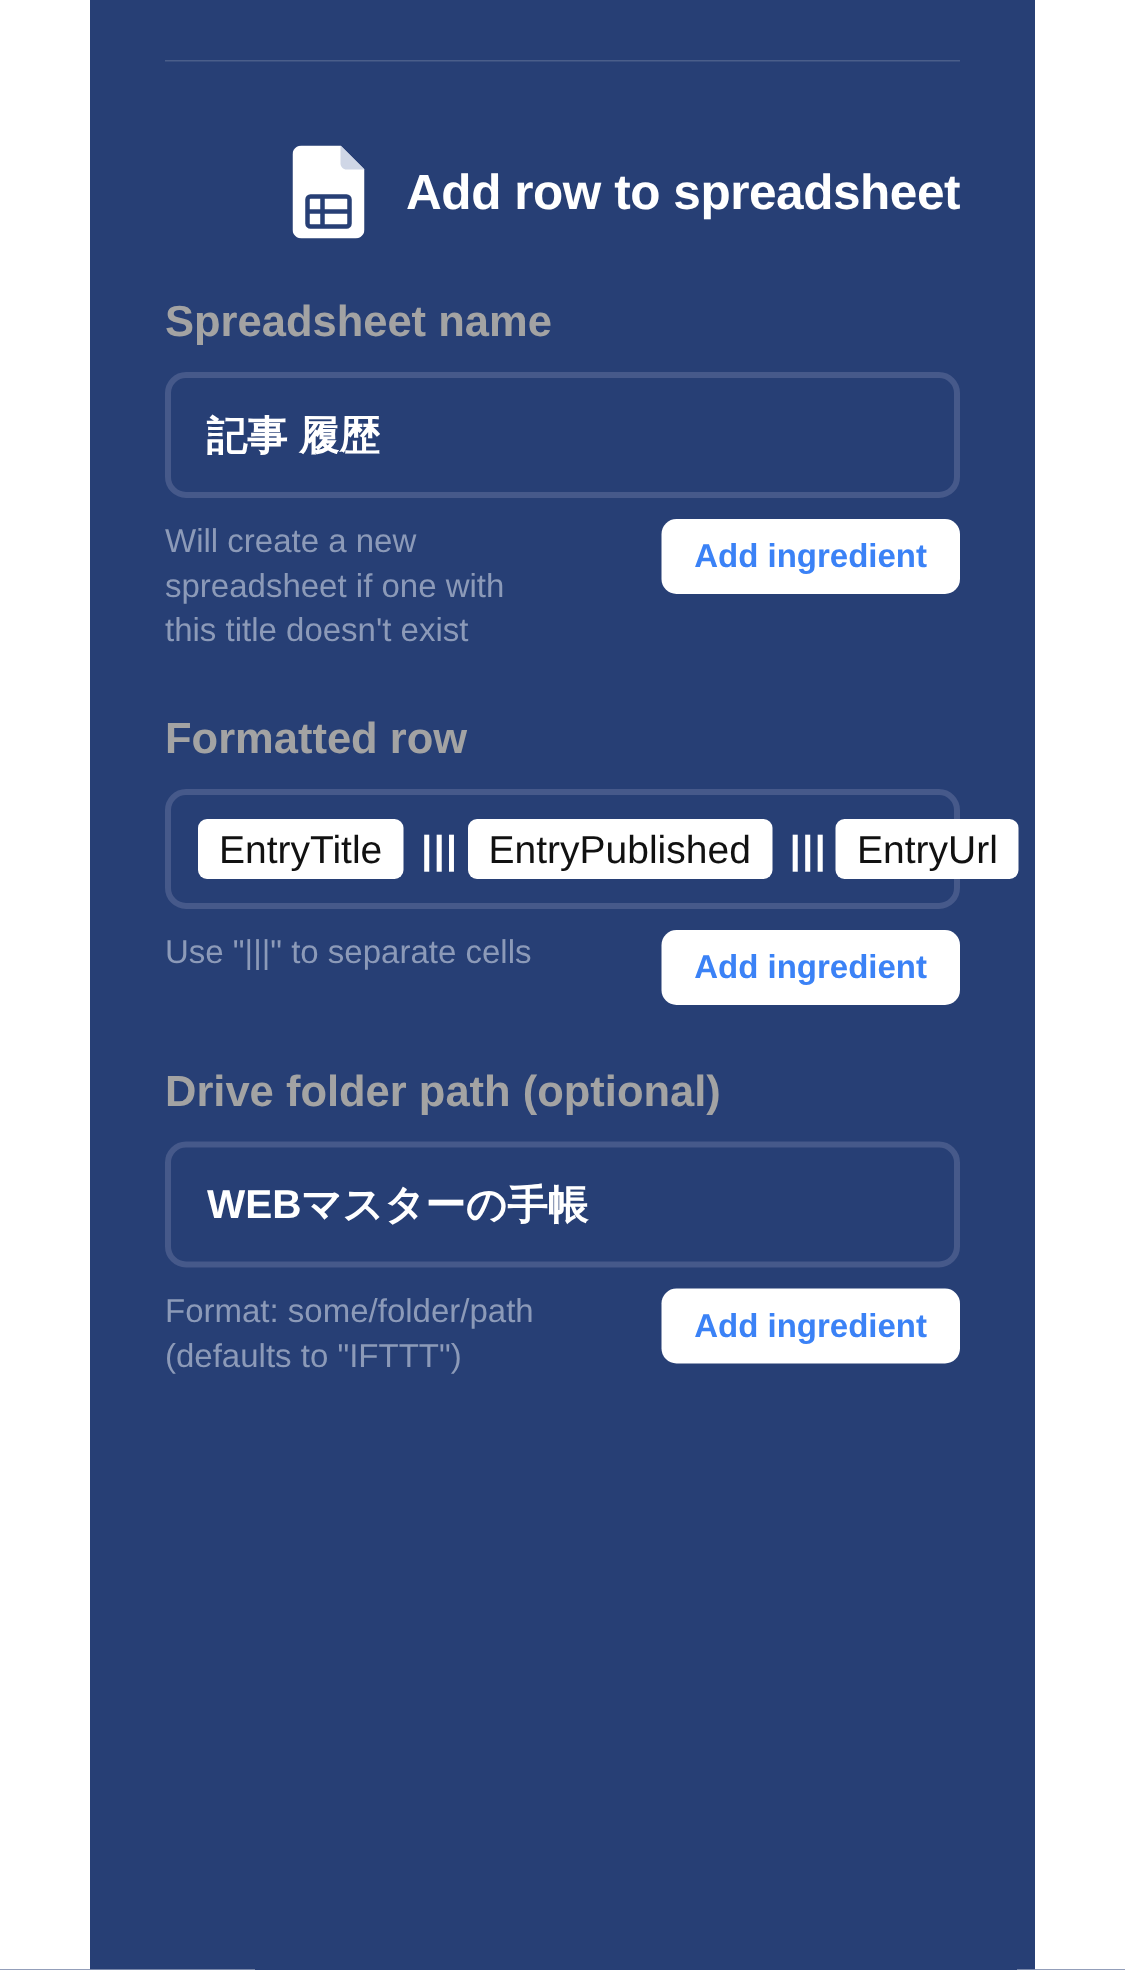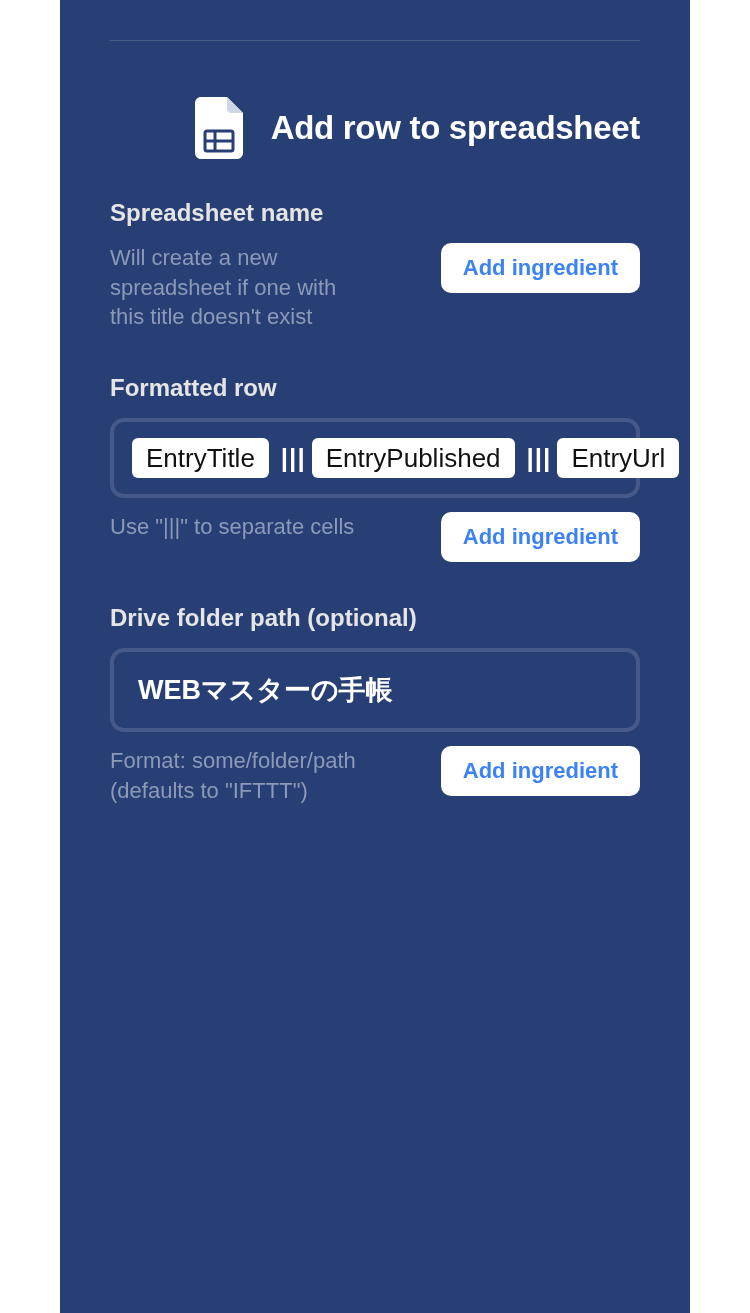--- a/index.html
+++ b/index.html
@@ -45,22 +45,22 @@
     .description {
       color: #ffffff;
       font-size: 25px;
       line-height: 1.4;
       margin-bottom: 50px;
     }
     .field-group {
       margin-bottom: 42px;
     }
     .field-label {
-      color: #e5e5e5;
-      font-size: 24px;
+      color: #a3a3a3;
+      font-size: 29px;
       font-weight: 700;
       margin-bottom: 16px;
     }
     .field-box {
       border: 4px solid #46598a;
       border-radius: 14px;
       padding: 20px 24px;
       min-height: 78px;
       display: flex;
       align-items: center;
@@ -135,20 +135,23 @@
         <line x1="10" y1="44" x2="38" y2="44" stroke="#273f75" stroke-width="3"></line>
         <line x1="20" y1="34" x2="20" y2="54" stroke="#273f75" stroke-width="3"></line>
       </svg>
     </span>
     <h2 class="header-title">Add row to spreadsheet</h2>
   </div>
 
 
   <div class="field-group">
     <div class="field-label">Spreadsheet name</div>
+    <div class="field-box">
+      <span>記事 履歴</span>
+    </div>
     <div class="field-footer">
       <div class="field-hint">Will create a new spreadsheet if one with this title doesn't exist</div>
       <button class="add-ingredient-btn">Add ingredient</button>
     </div>
   </div>
 
   <div class="field-group">
     <div class="field-label">Formatted row</div>
     <div class="field-box tokens">
       <div class="token-row">

